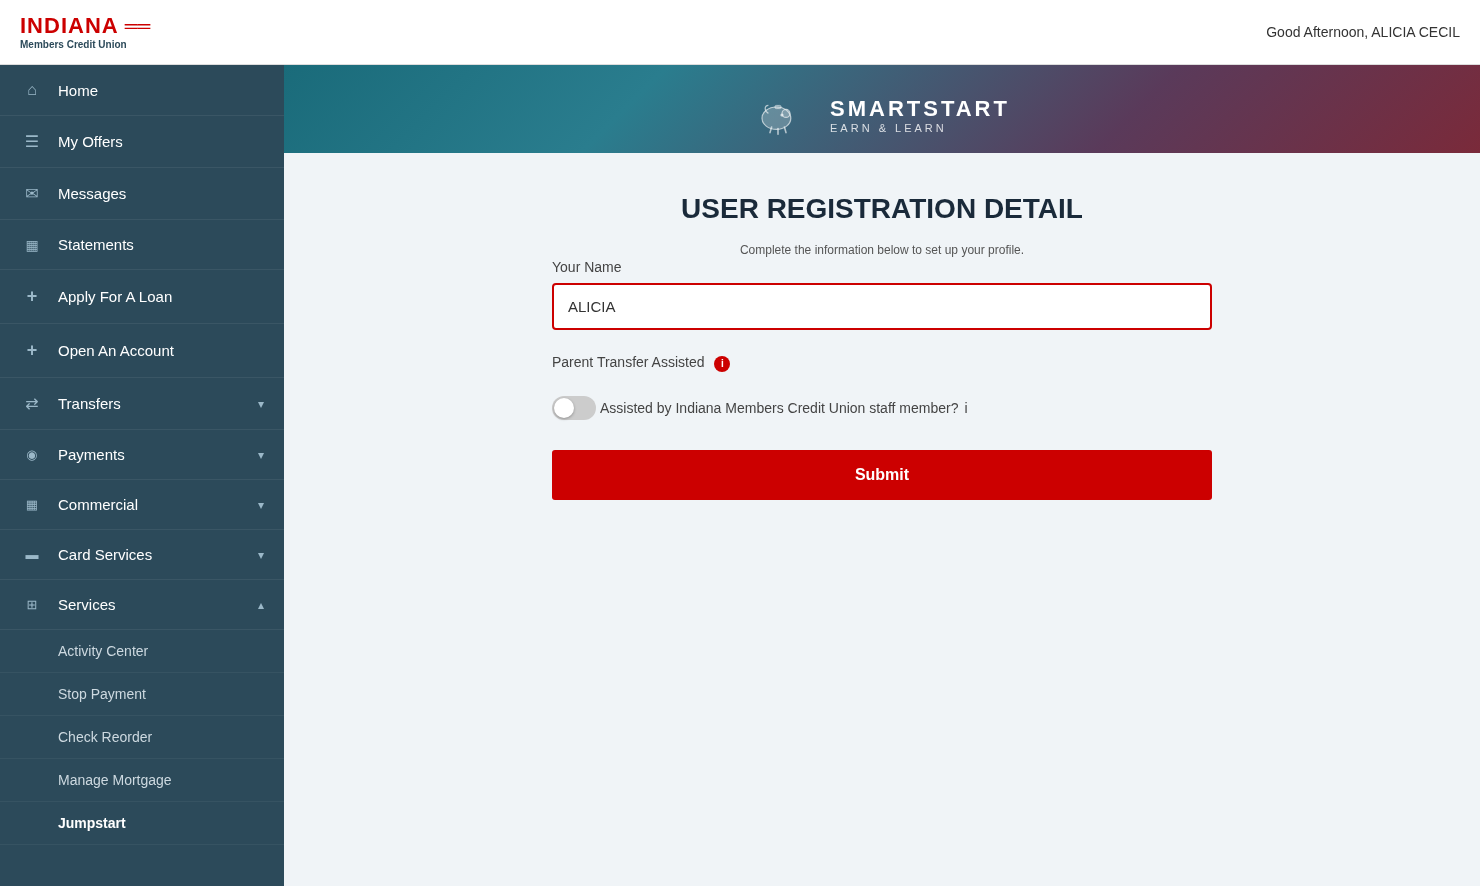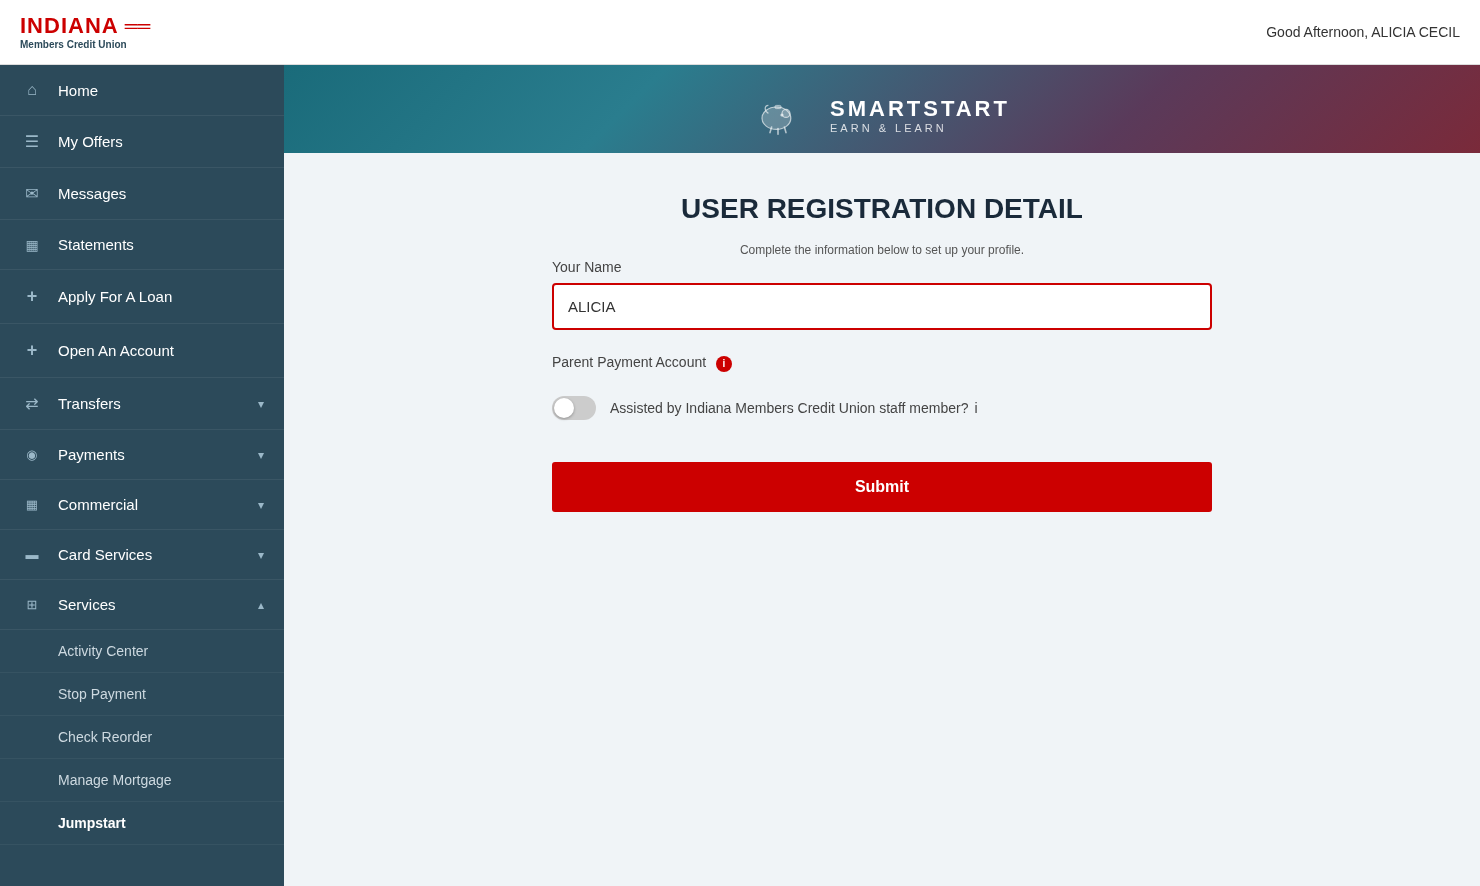--- a/index.html
+++ b/index.html
@@ -184,22 +184,22 @@
       color: #333;
       outline: none;
       background: #fff;
     }
     .form-input::placeholder { color: #aaa; }
 
     
     .toggle-row {
       display: flex;
       align-items: center;
-      gap: 14px;
-      margin-bottom: 42px;
+      gap: 4px;
+      margin-bottom: 30px;
     }
     .toggle-switch {
       width: 44px;
       height: 24px;
       background: #ccc;
       border-radius: 12px;
       position: relative;
       cursor: pointer;
       flex-shrink: 0;
     }
@@ -361,21 +361,21 @@
 
       
       <div class="form-group">
         <label class="form-label">Your Name</label>
         <input class="form-input" type="text" value="ALICIA" style="">
       </div>
 
       
       <div class="form-group">
         <label class="form-label">
-          <span>Parent Payment Account</span>
+          <span>Parent Transfer Assisted</span>
           <span class="info-icon">i</span>
         </label>
       </div>
 
       
       <div class="toggle-row">
         <div class="toggle-switch"></div>
         <label class="toggle-label">
           <span>Assisted by Indiana Members Credit
 Union staff member?</span>

